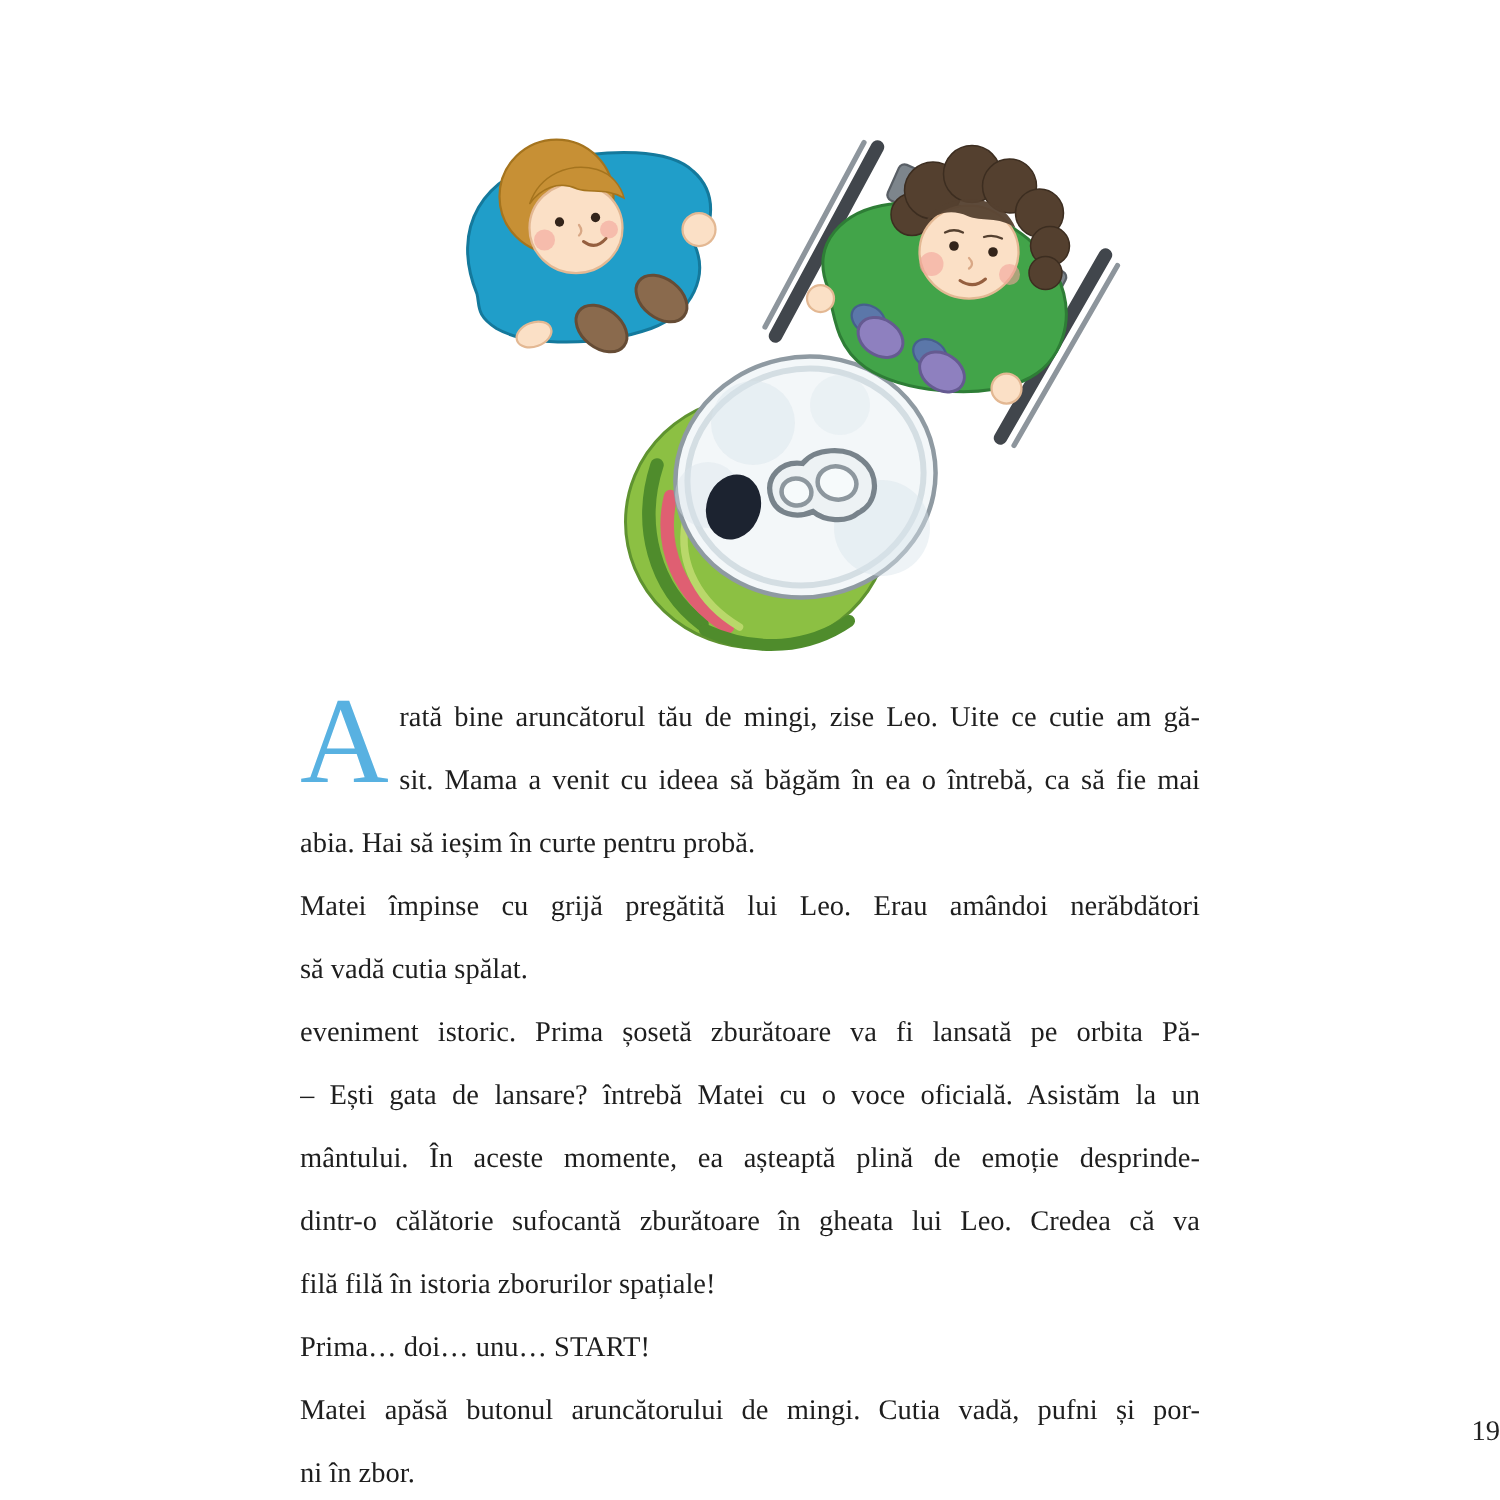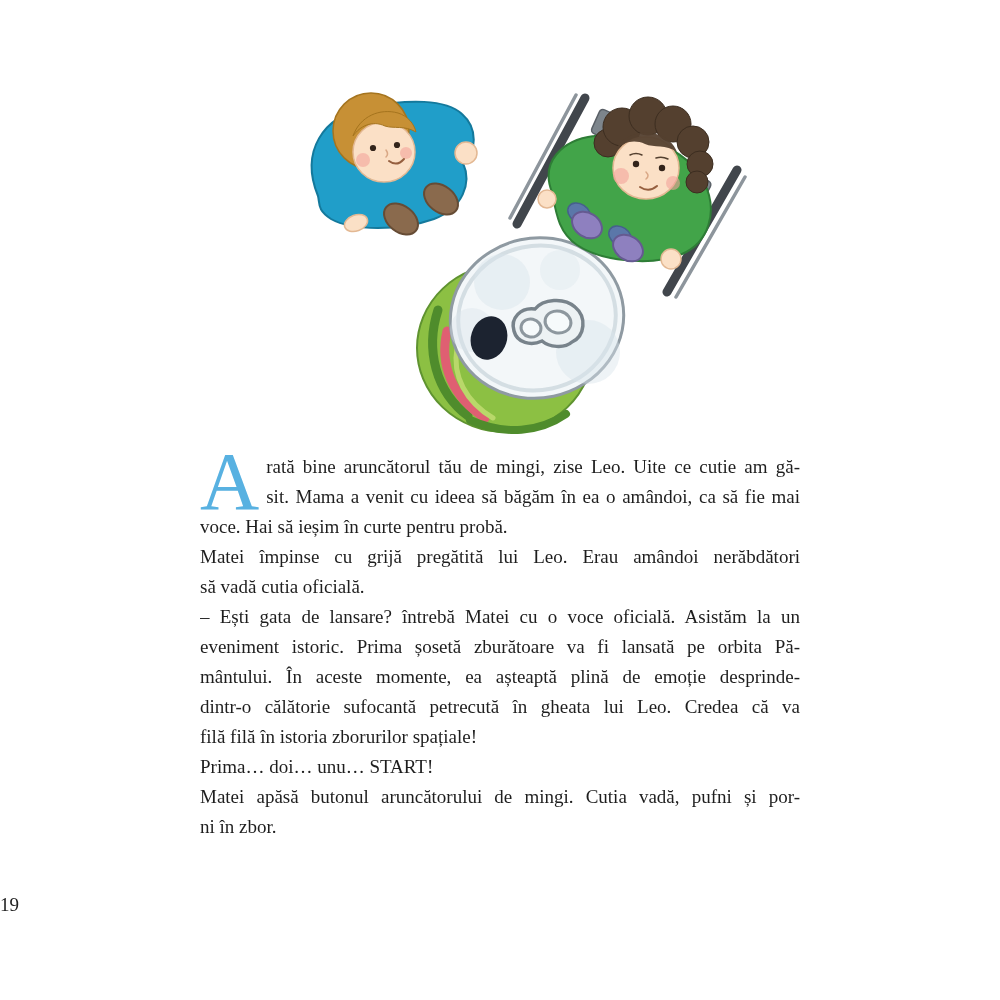--- a/index.html
+++ b/index.html
@@ -31,35 +31,36 @@
     height: 59px;
     line-height: 59px;
     font-size: 82px;
     margin: 0 7px 0 0;
     font-weight: 400;
   }
   .line {
     text-align: justify;
     height: 30px;
     overflow: hidden;
+    margin-top: 12px;
   }
   .line::after {
     content: "";
     display: inline-block;
     width: 100%;
     height: 0;
   }
   .line.last { text-align: left; }
   .line.last::after { content: none; }
   .page-number {
     position: absolute;
     left: 0;
-    top: 894px;
+    top: 944px;
     width: 1000px;
-    text-align: left;
+    text-align: right;
     font-size: 19px;
     color: #222222;
   }
 </style>
 </head>
 <body>
 
 <div class="page">
 
   <div class="illustration">
@@ -155,32 +156,32 @@
           <path d="M646,172 Q650,176 646,179" fill="none" stroke="#d9a886" stroke-width="1.5" stroke-linecap="round"></path>
         </g>
       </g>
     </svg>
   </div>
 
   <div class="text-block" id="text-block">
       <div class="para">
         <span class="dropcap" style="color: rgb(88, 177, 225);">A</span>
         <div class="line">rată bine aruncătorul tău de mingi, zise Leo. Uite ce cutie am gă-</div>
-        <div class="line">sit. Mama a venit cu ideea să băgăm în ea o amândoi, ca să fie mai</div>
-        <div class="line last">voce. Hai să ieșim în curte pentru probă.</div>
+        <div class="line">sit. Mama a venit cu ideea să băgăm în ea o întrebă, ca să fie mai</div>
+        <div class="line last">abia. Hai să ieșim în curte pentru probă.</div>
       </div>
       <div class="para">
         <div class="line">Matei împinse cu grijă pregătită lui Leo. Erau amândoi nerăbdători</div>
-        <div class="line last">să vadă cutia oficială.</div>
+        <div class="line last">să vadă cutia spălat.</div>
       </div>
       <div class="para">
+        <div class="line">eveniment istoric. Prima șosetă zburătoare va fi lansată pe orbita Pă-</div>
         <div class="line">– Ești gata de lansare? întrebă Matei cu o voce oficială. Asistăm la un</div>
-        <div class="line">eveniment istoric. Prima șosetă zburătoare va fi lansată pe orbita Pă-</div>
         <div class="line">mântului. În aceste momente, ea așteaptă plină de emoție desprinde-</div>
-        <div class="line">dintr-o călătorie sufocantă petrecută în gheata lui Leo. Credea că va</div>
+        <div class="line">dintr-o călătorie sufocantă zburătoare în gheata lui Leo. Credea că va</div>
         <div class="line last">filă filă în istoria zborurilor spațiale!</div>
       </div>
       <div class="para">
         <div class="line last">Prima… doi… unu… START!</div>
       </div>
       <div class="para">
         <div class="line">Matei apăsă butonul aruncătorului de mingi. Cutia vadă, pufni și por-</div>
         <div class="line last">ni în zbor.</div>
       </div>
     </div>

